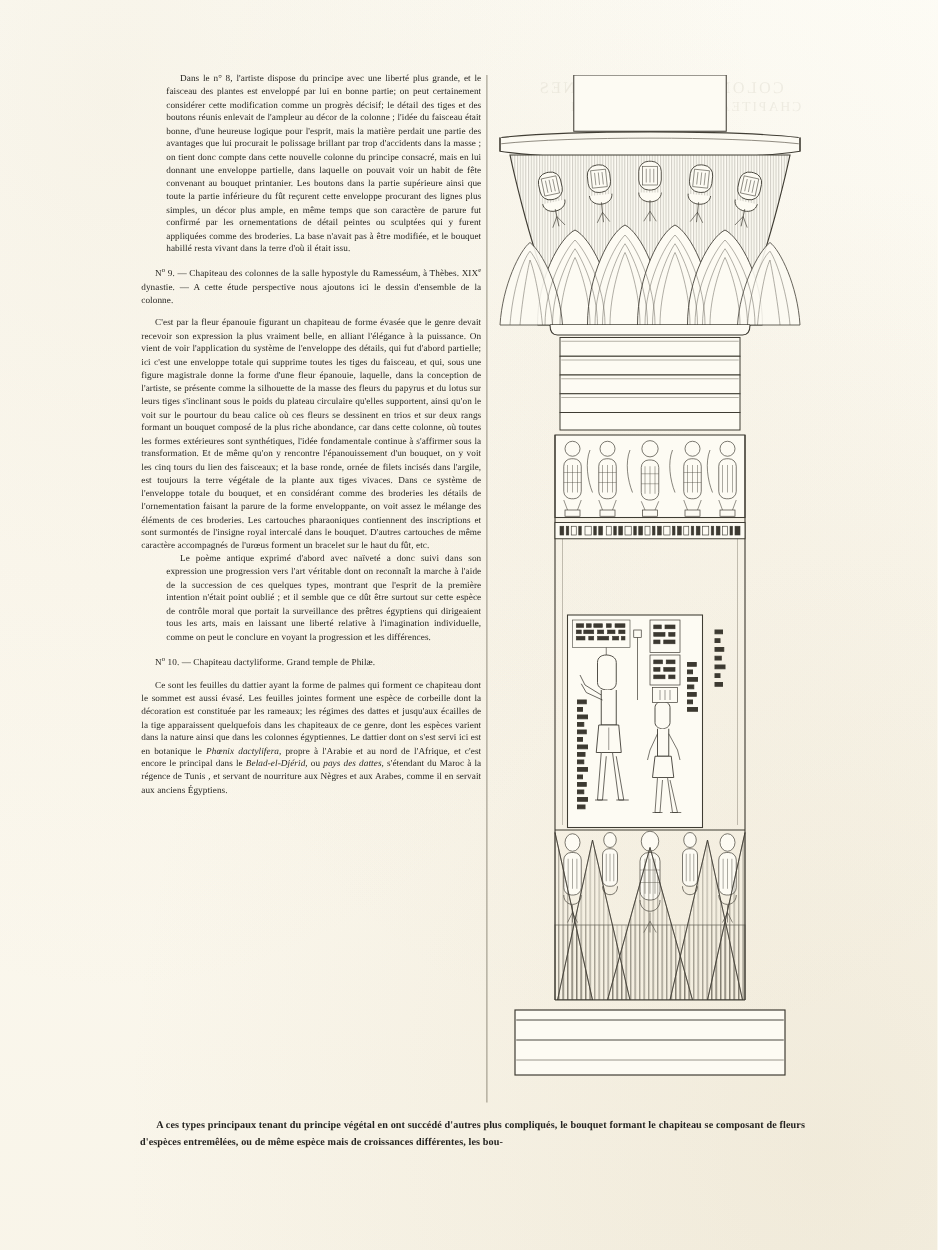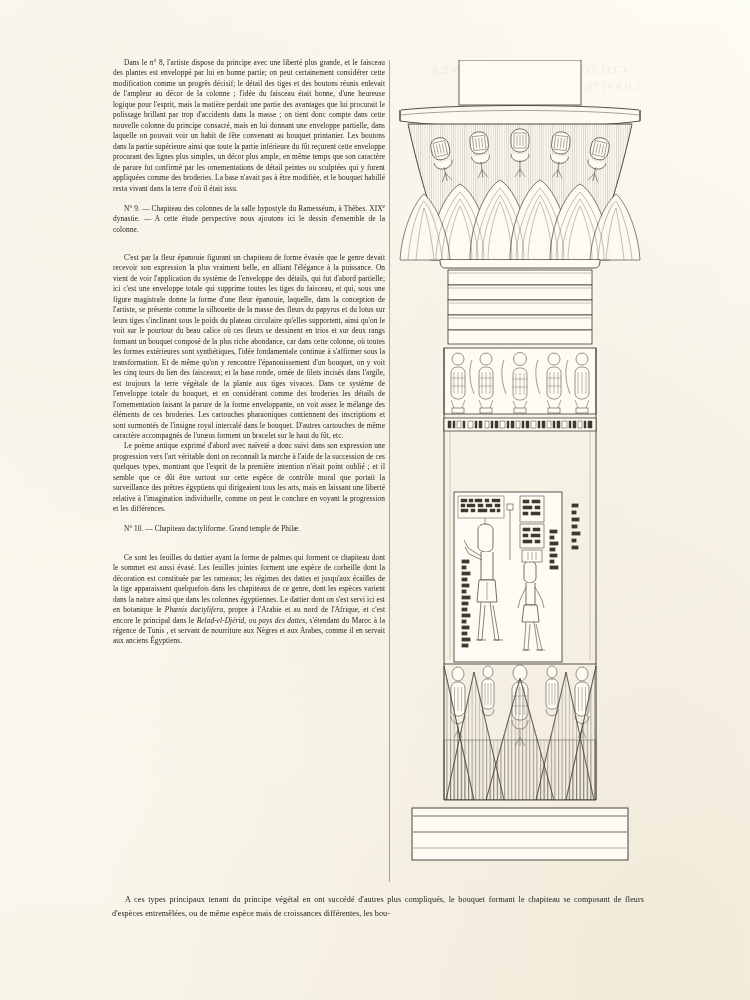--- a/index.html
+++ b/index.html
@@ -53,24 +53,25 @@
     margin: 0;
     text-indent: 11px;
     hyphens: manual;
   }
   .text-col p.sec-head {
     margin-top: 9.5px;
     margin-bottom: 0;
     text-indent: 11px;
   }
   .text-col p.after-head {
-    margin-top: 18px;
+    margin-top: 8px;
   }
   .text-col p.para {
     margin-top: 0;
+    margin-left: 20px;
   }
   .text-col i { }
   .sup { font-size: 0.72em; vertical-align: super; line-height: 0; }
 
   
   .col-rule {
     position: absolute;
     left: 389px;
     top: 60px;
     width: 1px;
@@ -84,21 +85,21 @@
     position: absolute;
     left: 112px;
     top: 893px;
     width: 532px;
     font-size: 8.15px;
     line-height: 13.6px;
     text-align: justify;
     letter-spacing: 0.01em;
     color: #242320;
   }
-  .bottom-para p { margin: 0; text-indent: 13px; }
+  .bottom-para p { margin: 0; text-indent: 13px; font-weight: bold; }
 
   
   .plate {
     position: absolute;
     left: 396px;
     top: 60px;
     width: 248px;
     height: 820px;
   }
   .plate svg { display: block; }

